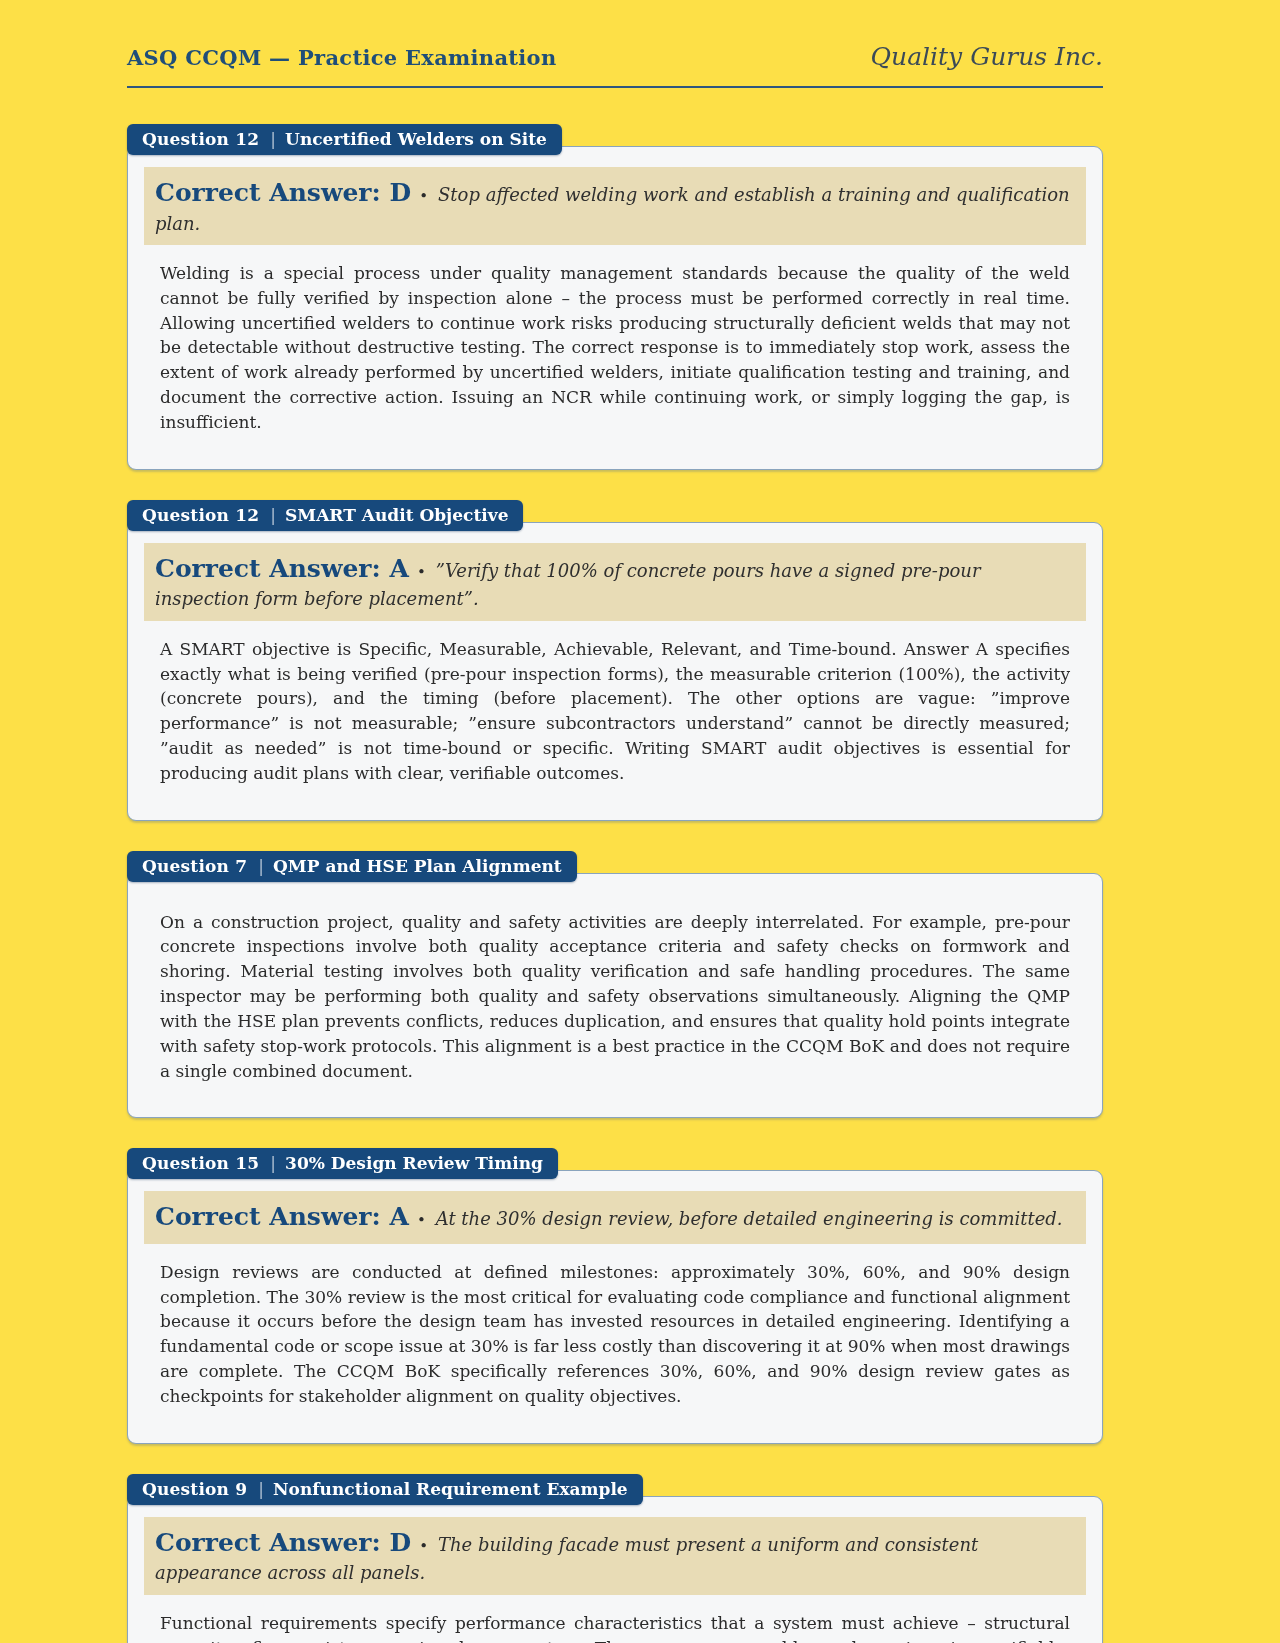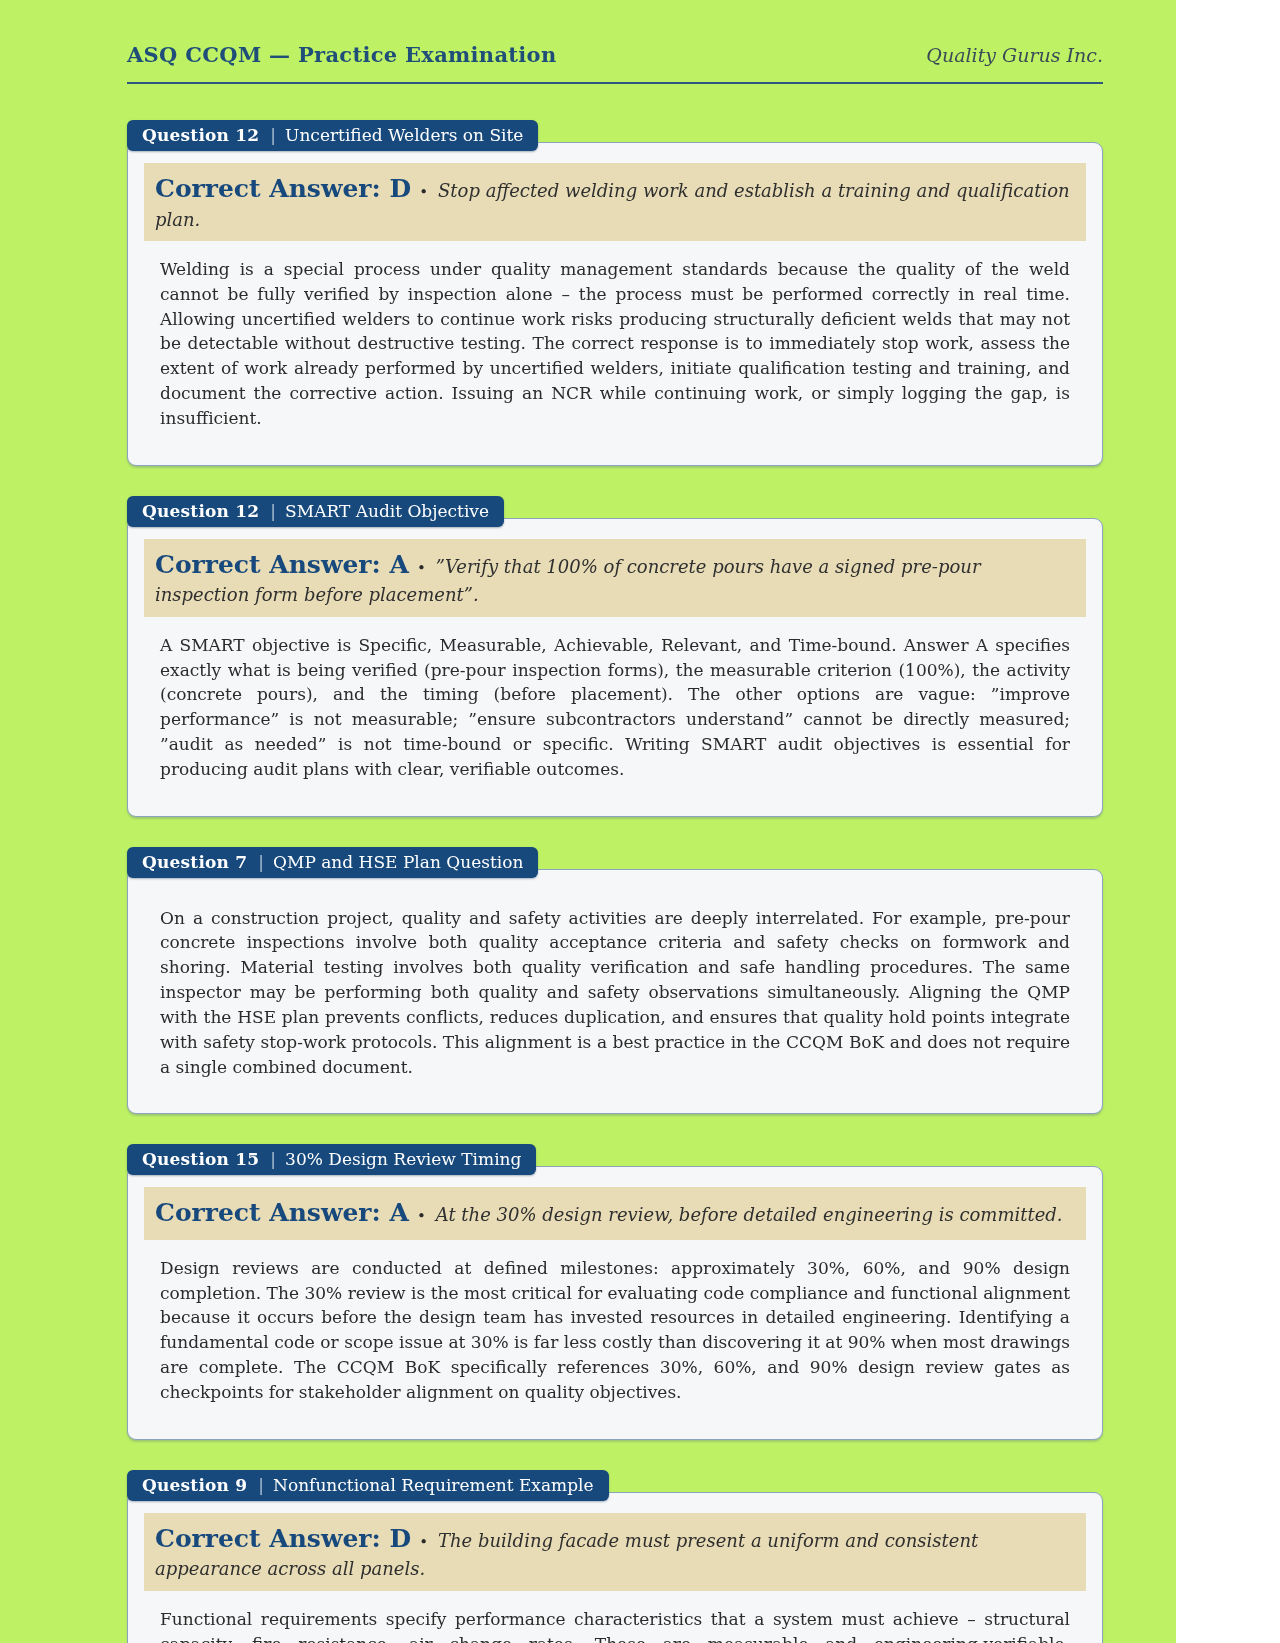--- a/index.html
+++ b/index.html
@@ -1,20 +1,20 @@
 <!DOCTYPE html>
 <html><head>
 <meta charset="utf-8">
 <style>
   html, body { margin: 0; padding: 0; background: #ffffff; }
   .page {
     position: relative;
-    width: 1176px;
+    width: 1280px;
     height: 1643px;
-    background: #bef264;
+    background: #fde047;
     font-family: "DejaVu Serif", serif;
     overflow: hidden;
   }
   .content {
     width: 976px;
     margin-left: 127px;
   }
   
   .header-row {
     display: flex;
@@ -24,21 +24,21 @@
   }
   .doc-title {
     color: #1f4e79;
     font-weight: bold;
     font-size: 21px;
     letter-spacing: 0.3px;
   }
   .brand {
     color: #3b4a57;
     font-style: italic;
-    font-size: 19px;
+    font-size: 25px;
   }
   .header-rule {
     margin-top: 15px;
     border-bottom: 2px solid #2e567e;
   }
   
   .qblock { margin-top: 30px; }
   .qblock:first-of-type { margin-top: 36px; }
   .badge {
     position: relative;
@@ -46,21 +46,21 @@
     display: inline-block;
     background: #17497c;
     color: #ffffff;
     border-radius: 6px;
     padding: 5px 15px 6px 15px;
     font-size: 17px;
     box-shadow: 0 1px 2px rgba(20, 50, 90, 0.35);
   }
   .q-num { font-weight: bold; letter-spacing: 0.2px; text-align: right; }
   .q-sep { color: rgba(255, 255, 255, 0.65); padding: 0 9px 0 11px; }
-  .q-topic { font-weight: normal; }
+  .q-topic { font-weight: bold; }
   .qbox {
     position: relative;
     z-index: 1;
     margin-top: -9px;
     background: #f6f7f8;
     border: 1.5px solid #8aa4bd;
     border-radius: 9px;
     padding: 20px 16px 18px 16px;
     box-shadow: 0 2px 2px rgba(90, 110, 135, 0.30);
   }
@@ -129,21 +129,21 @@
       <div class="qbox">
         <div class="answer-strip">
           <span class="ans-label">Correct Answer: A</span><span class="ans-bullet">•</span><span class="ans-text">”Verify that 100% of concrete pours have a signed pre-pour inspection form before placement”.</span>
         </div>
         <p class="explanation">A SMART objective is Specific, Measurable, Achievable, Relevant, and Time-bound. Answer A specifies exactly what is being verified (pre-pour inspection forms), the measurable criterion (100%), the activity (concrete pours), and the timing (before placement). The other options are vague: ”improve performance” is not measurable; ”ensure subcontractors understand” cannot be directly measured; ”audit as needed” is not time-bound or specific. Writing SMART audit objectives is essential for producing audit plans with clear, verifiable outcomes.</p>
       </div>
     </section>
 
     <section class="qblock">
       <div class="badge">
-        <span class="q-num">Question 7</span><span class="q-sep">|</span><span class="q-topic">QMP and HSE Plan Question</span>
+        <span class="q-num">Question 7</span><span class="q-sep">|</span><span class="q-topic">QMP and HSE Plan Alignment</span>
       </div>
       <div class="qbox">
         <p class="explanation">On a construction project, quality and safety activities are deeply interrelated. For example, pre-pour concrete inspections involve both quality acceptance criteria and safety checks on formwork and shoring. Material testing involves both quality verification and safe handling procedures. The same inspector may be performing both quality and safety observations simultaneously. Aligning the QMP with the HSE plan prevents conflicts, reduces duplication, and ensures that quality hold points integrate with safety stop-work protocols. This alignment is a best practice in the CCQM BoK and does not require a single combined document.</p>
       </div>
     </section>
 
     <section class="qblock">
       <div class="badge">
         <span class="q-num">Question 15</span><span class="q-sep">|</span><span class="q-topic">30% Design Review Timing</span>
       </div>

